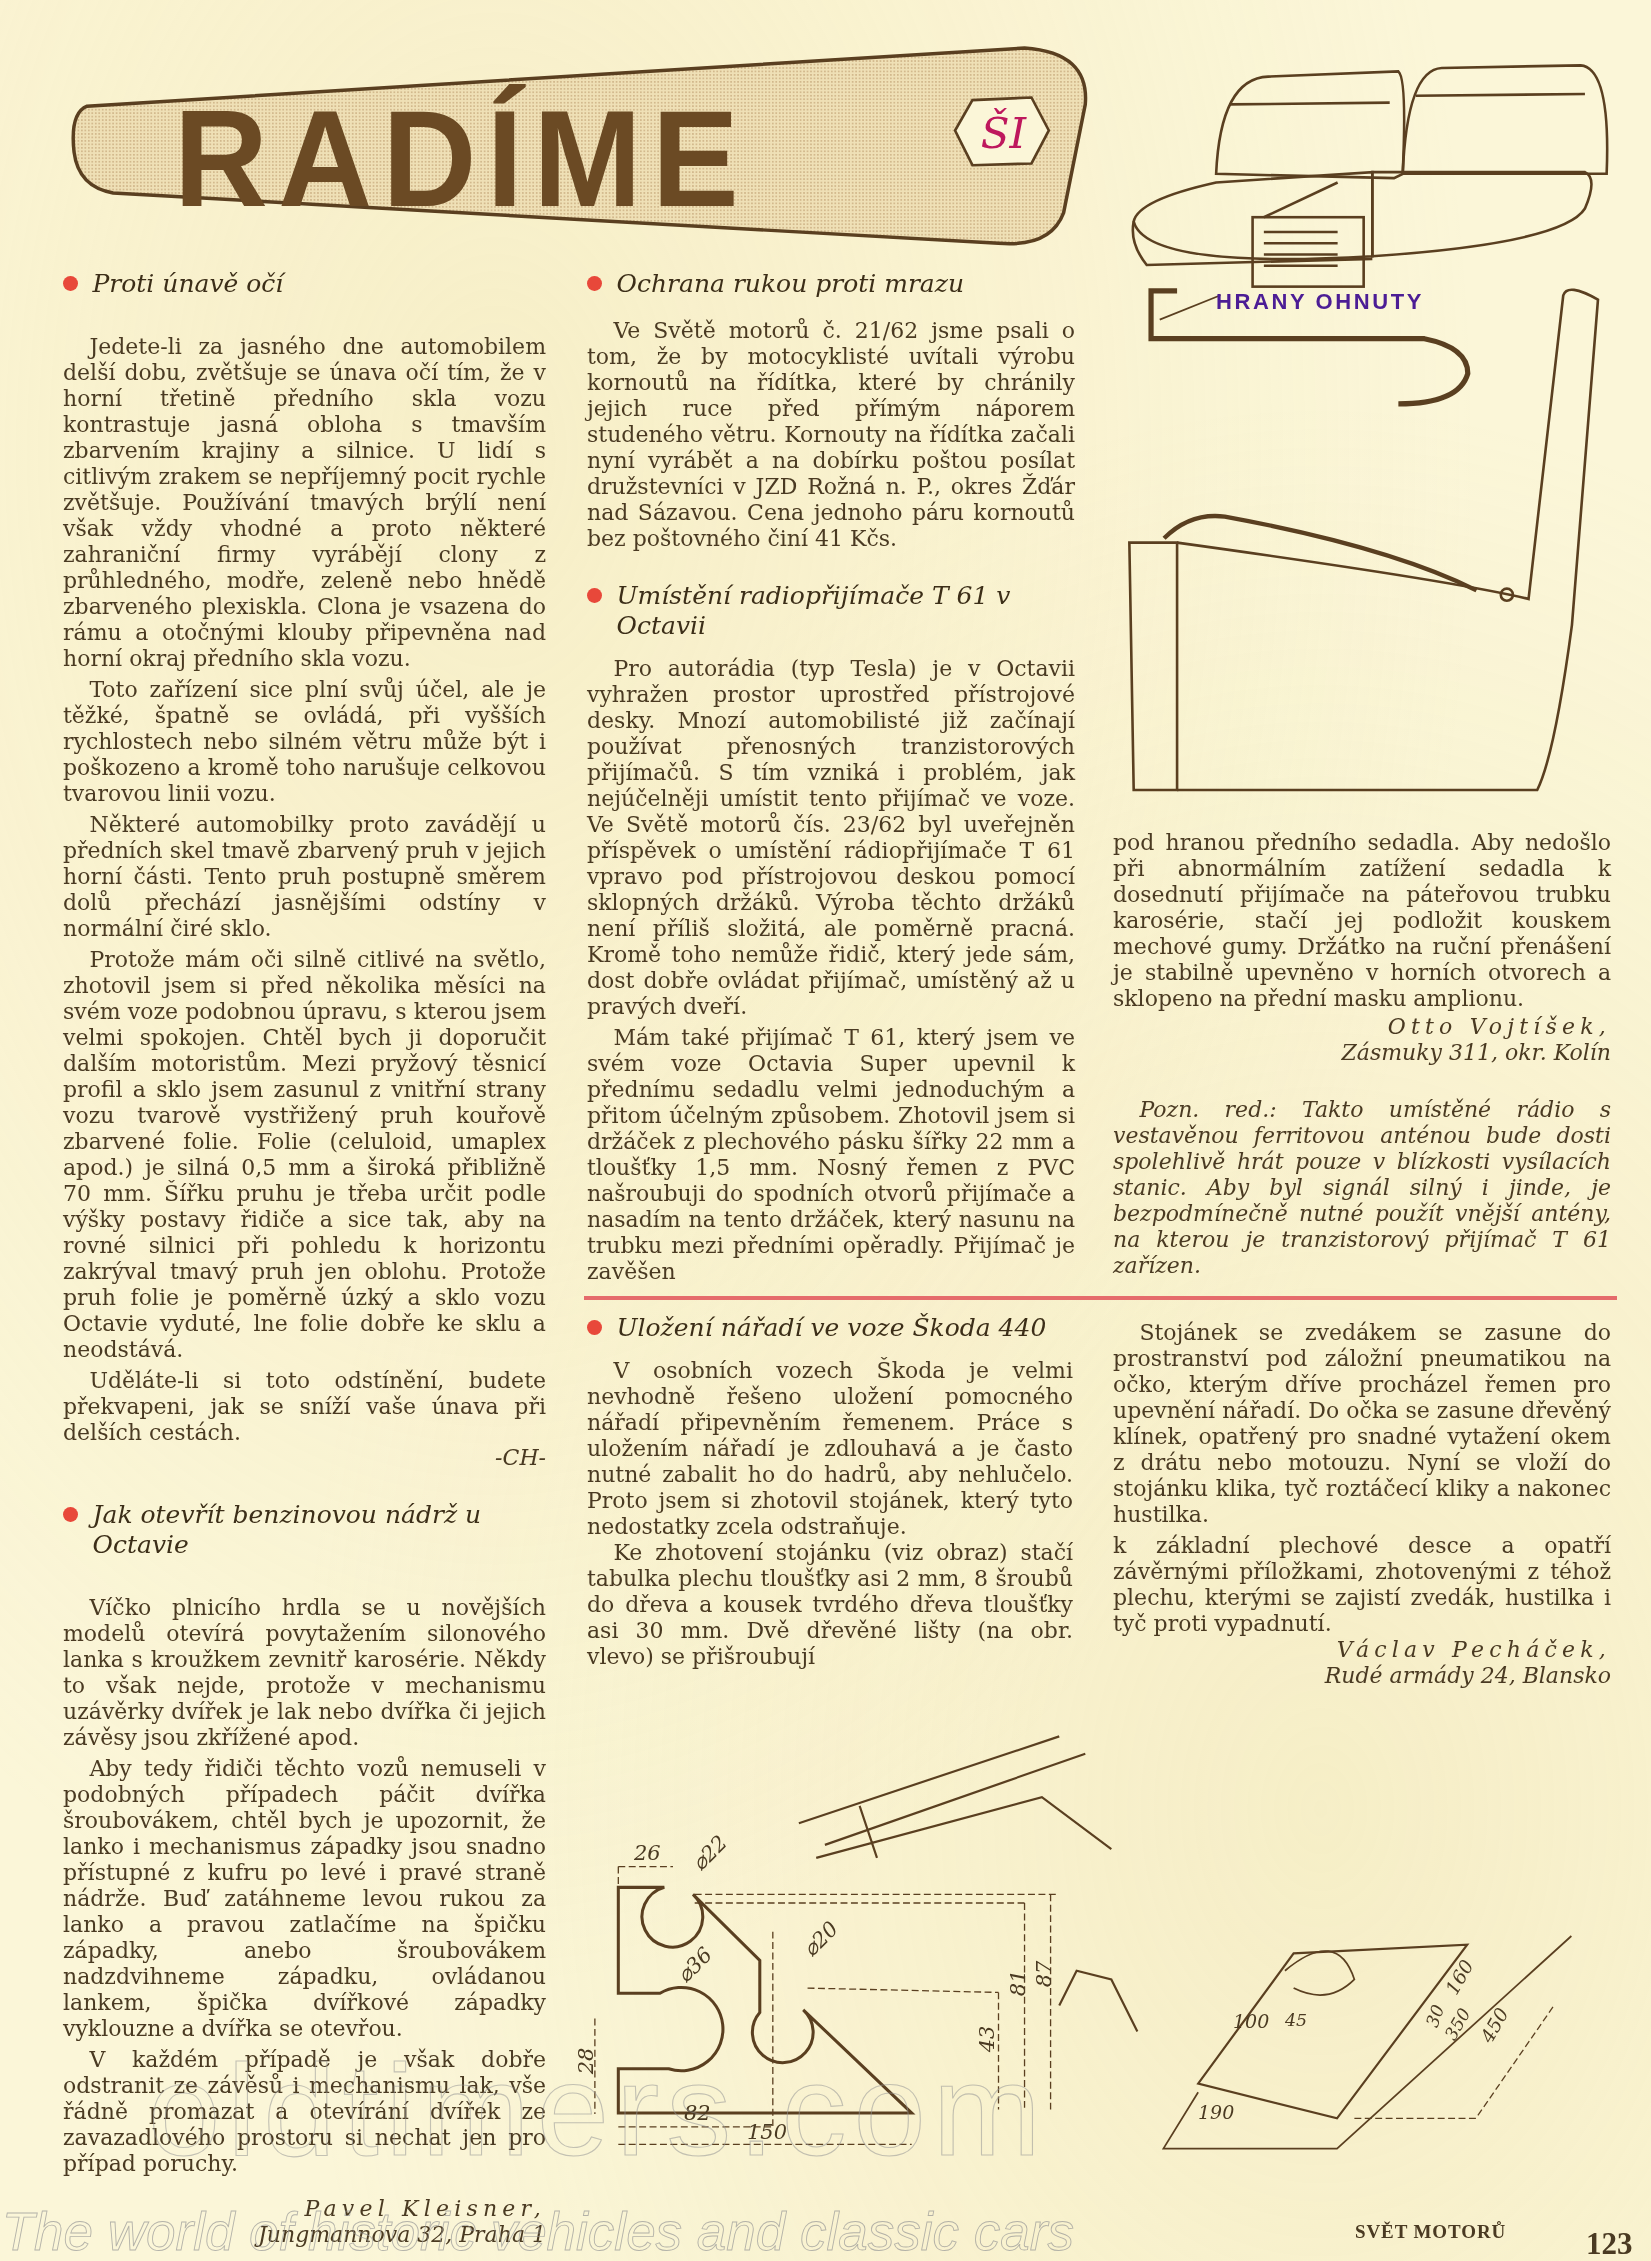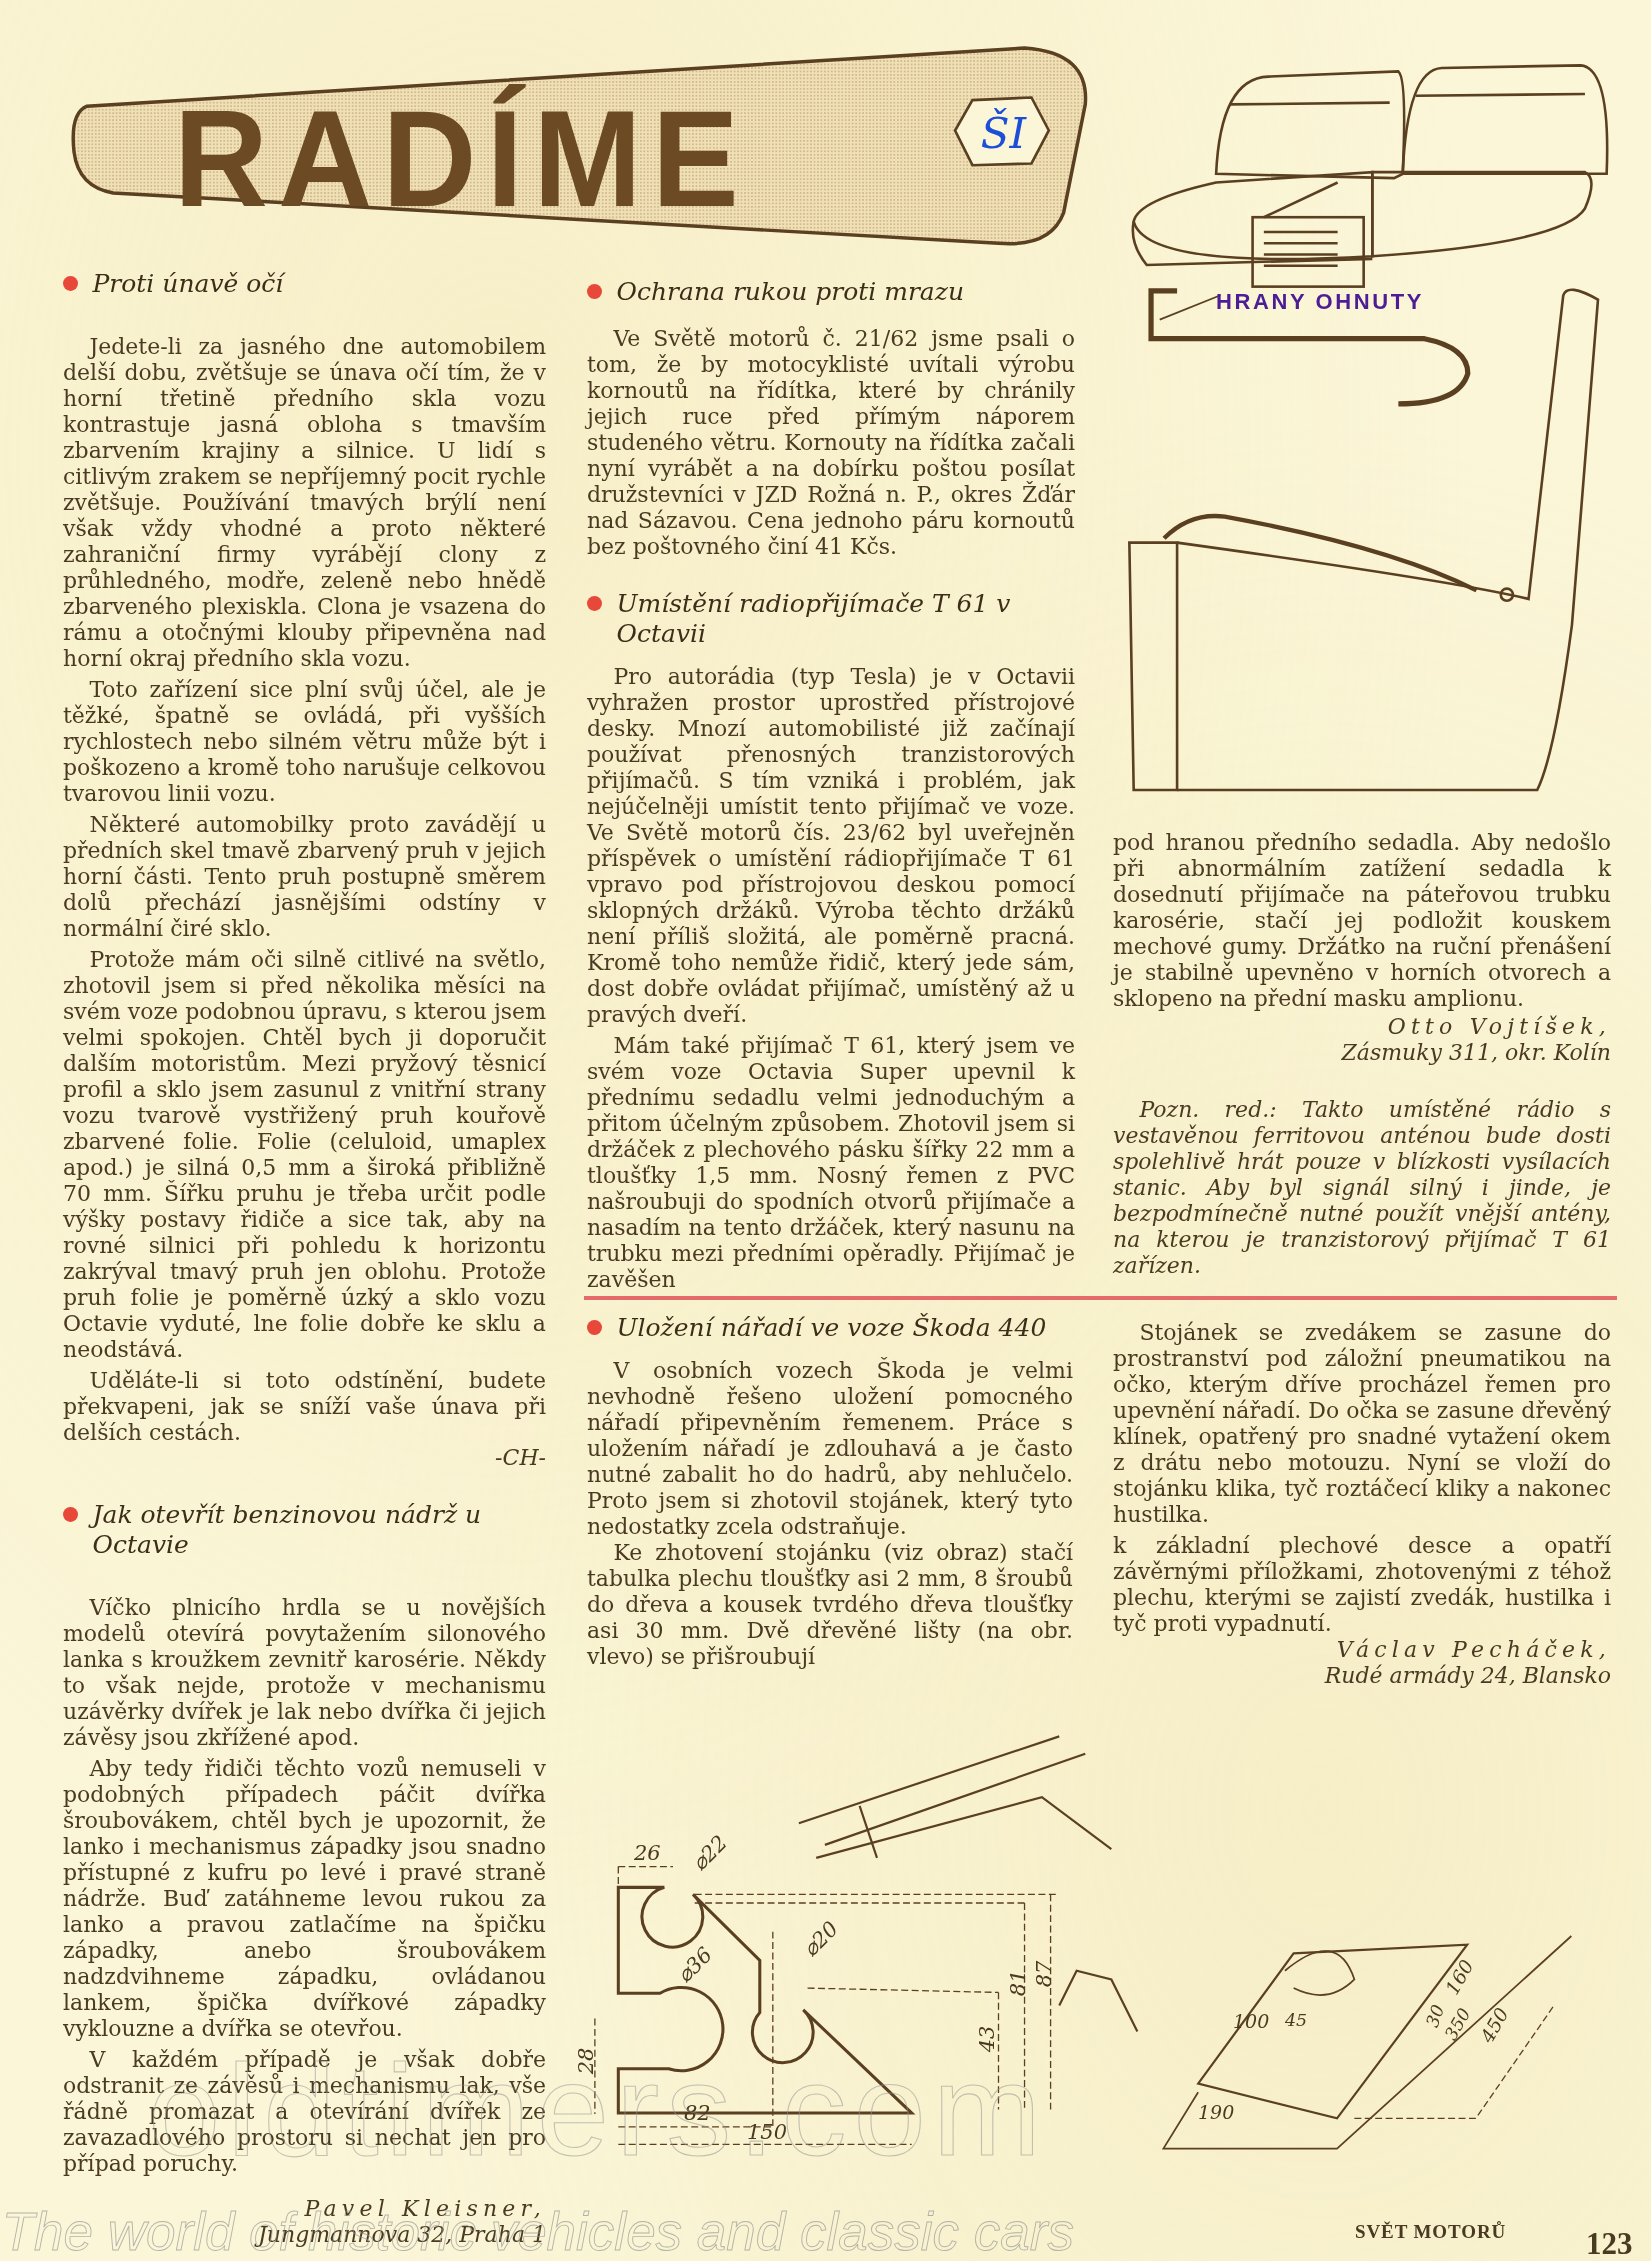--- a/index.html
+++ b/index.html
@@ -46,21 +46,21 @@
     <defs>
       <pattern id="dots" width="4" height="4" patternUnits="userSpaceOnUse">
         <rect width="4" height="4" fill="#efe0b6"></rect>
         <circle cx="2" cy="2" r="0.9" fill="#c5a77a"></circle>
       </pattern>
     </defs>
     <path d="M40,82 Q20,90 25,135 Q30,175 70,182 L1090,240 Q1150,245 1165,205 L1190,80 Q1195,20 1120,15 Z" fill="url(#dots)" stroke="#5a3f20" stroke-width="4"></path>
     <polygon points="1040,110 1060,75 1128,72 1148,110 1128,148 1060,150" fill="#fbf6d8" stroke="#5a3f20" stroke-width="3"></polygon>
   </svg>
   <div class="abs" style="left:122px; top:59px; font-family:'Liberation Sans',sans-serif; font-weight:bold; font-size:130px; line-height:130px; letter-spacing:10.4px; color:#6b4a24; transform:scaleY(1.05);">RADÍME</div>
-  <div class="abs" style="left:920px; top:74px; width:63px; text-align:center; font-family:'DejaVu Serif',serif; font-style:italic; font-size:42px; color:#1d4ed8;">ŠI</div>
+  <div class="abs" style="left:920px; top:74px; width:63px; text-align:center; font-family:'DejaVu Serif',serif; font-style:italic; font-size:42px; color:#be185d;">ŠI</div>
 </div>
 
 <div class="col" style="left:63px; top:269px; width:483px;">
   <div class="heading">
     <span class="bullet"></span>
     <span>Proti únavě očí</span>
   </div>
   <div style="margin-top:35px;">
     <p>Jedete-li za jasného dne automobilem delší dobu, zvětšuje se únava očí tím, že v horní třetině předního skla vozu kontrastuje jasná obloha s tmavším zbarvením krajiny a silnice. U lidí s citlivým zrakem se nepříjemný pocit rychle zvětšuje. Používání tmavých brýlí není však vždy vhodné a proto některé zahraniční firmy vyrábějí clony z průhledného, modře, zeleně nebo hnědě zbarveného plexiskla. Clona je vsazena do rámu a otočnými klouby připevněna nad horní okraj předního skla vozu.</p>
     <p>Toto zařízení sice plní svůj účel, ale je těžké, špatně se ovládá, při vyšších rychlostech nebo silném větru může být i poškozeno a kromě toho narušuje celkovou tvarovou linii vozu.</p>
@@ -76,21 +76,21 @@
   </div>
   <div style="margin-top:36px;">
     <p>Víčko plnicího hrdla se u novějších modelů otevírá povytažením silonového lanka s kroužkem zevnitř karosérie. Někdy to však nejde, protože v mechanismu uzávěrky dvířek je lak nebo dvířka či jejich závěsy jsou zkřížené apod.</p>
     <p>Aby tedy řidiči těchto vozů nemuseli v podobných případech páčit dvířka šroubovákem, chtěl bych je upozornit, že lanko i mechanismus západky jsou snadno přístupné z kufru po levé i pravé straně nádrže. Buď zatáhneme levou rukou za lanko a pravou zatlačíme na špičku západky, anebo šroubovákem nadzdvihneme západku, ovládanou lankem, špička dvířkové západky vyklouzne a dvířka se otevřou.</p>
     <p>V každém případě je však dobře odstranit ze závěsů i mechanismu lak, vše řádně promazat a otevírání dvířek ze zavazadlového prostoru si nechat jen pro případ poruchy.</p>
     <p class="sig" style="margin-top:19px;"><span class="spaced">Pavel Kleisner,</span></p>
     <p class="sig" style="margin-top:0;">Jungmannova 32, Praha 1</p>
   </div>
 </div>
 
-<div class="col" style="left:587px; top:277px; width:488px;">
+<div class="col" style="left:587px; top:269px; width:488px;">
   <div class="heading">
     <span class="bullet"></span>
     <span>Ochrana rukou proti mrazu</span>
   </div>
   <div style="margin-top:19px;">
     <p>Ve Světě motorů č. 21/62 jsme psali o tom, že by motocyklisté uvítali výrobu kornoutů na řídítka, které by chránily jejich ruce před přímým náporem studeného větru. Kornouty na řídítka začali nyní vyrábět a na dobírku poštou posílat družstevníci v JZD Rožná n. P., okres Žďár nad Sázavou. Cena jednoho páru kornoutů bez poštovného činí 41 Kčs.</p>
   </div>
   <div class="heading" style="margin-top:29.5px;">
     <span class="bullet"></span>
     <span>Umístění radiopřijímače T 61 v Octavii</span>

